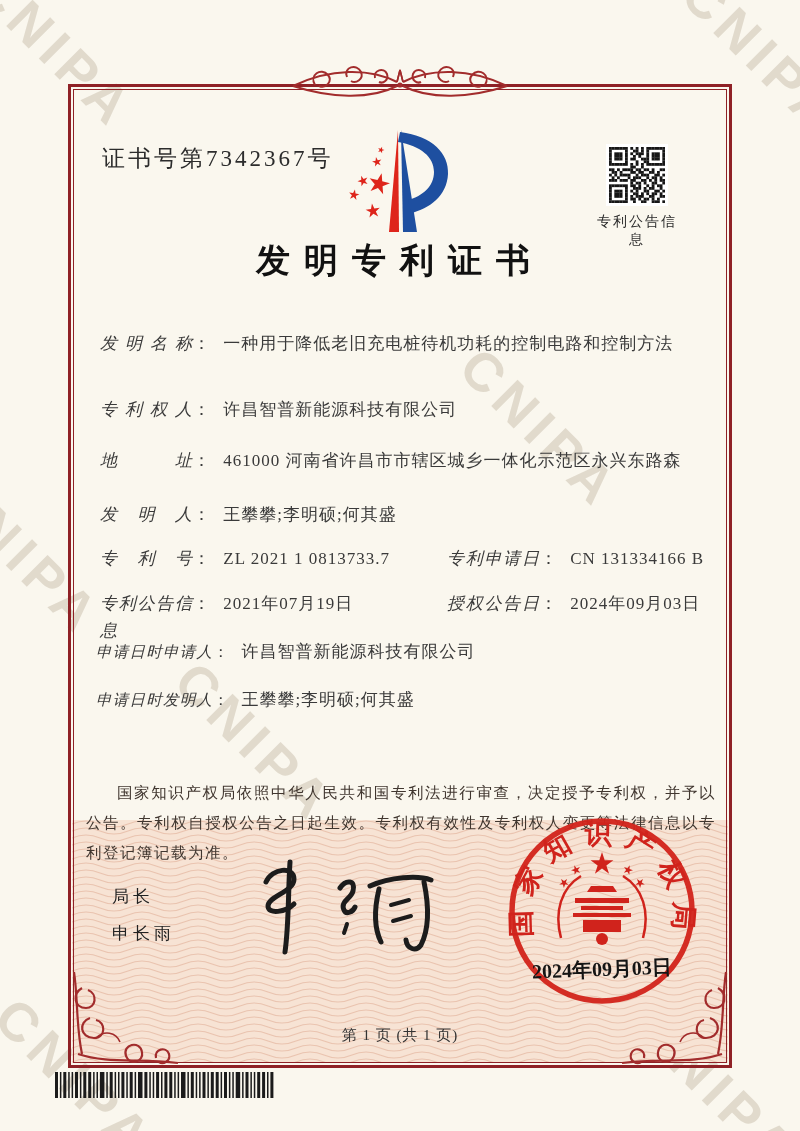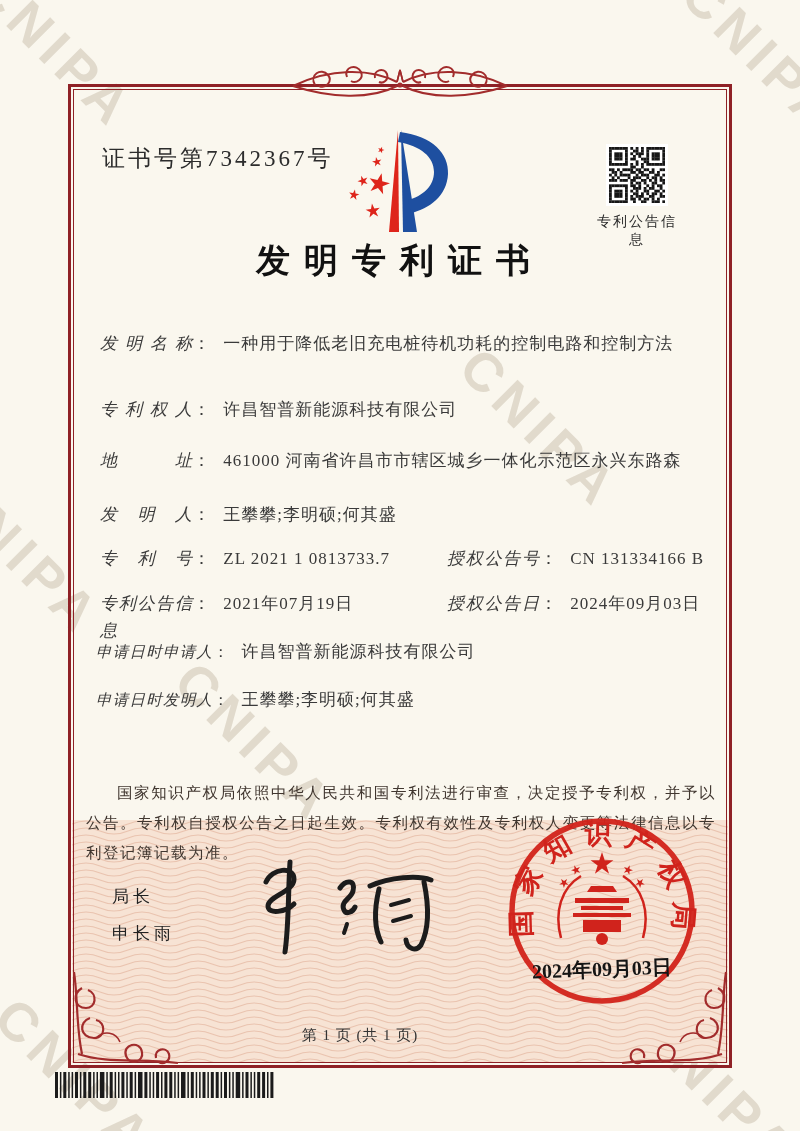--- a/index.html
+++ b/index.html
@@ -41,21 +41,21 @@
   .vline{display:block;}
 
   .statement{position:absolute;left:86px;top:762px;width:630px;font-size:15.5px;line-height:30px;
              letter-spacing:1.5px;color:#40362f;text-align:justify;text-indent:2em;}
 
   .signer{position:absolute;left:112px;top:878px;font-size:17px;letter-spacing:4px;color:#222;line-height:37px;}
   .sig{position:absolute;left:228px;top:848px;width:210px;height:112px;}
 
   .seal{position:absolute;left:503px;top:812px;width:198px;height:198px;}
 
-  .footer-page{position:absolute;left:0;top:1026px;width:720px;text-align:center;
+  .footer-page{position:absolute;left:0;top:1026px;width:800px;text-align:center;
                font-size:15px;letter-spacing:1px;color:#333;}
   .barcode{position:absolute;left:55px;top:1072px;width:262px;height:26px;}
 
   .orn{position:absolute;pointer-events:none;}
 </style>
 </head>
 <body>
 
 <div class="page">
 
@@ -425,21 +425,21 @@
 
   <div class="row" style="top:501px;">
     <span class="lab w4">发明人</span><span class="colon">：</span>
     <span class="val">王攀攀;李明硕;何其盛</span>
   </div>
 
   <div class="row" style="top:545px;">
     <span class="lab w4">专利号</span><span class="colon">：</span>
     <span class="val">ZL 2021 1 0813733.7</span>
     <span class="pair2">
-      <span class="lab w5">授权公告号</span><span class="colon">：</span>
+      <span class="lab w5">专利申请日</span><span class="colon">：</span>
       <span class="val">CN 131334166 B</span>
     </span>
   </div>
 
   <div class="row" style="top:590px;">
     <span class="lab w5">专利公告信息</span><span class="colon">：</span>
     <span class="val">2021年07月19日</span>
     <span class="pair2">
       <span class="lab w5">授权公告日</span><span class="colon">：</span>
       <span class="val">2024年09月03日</span>

